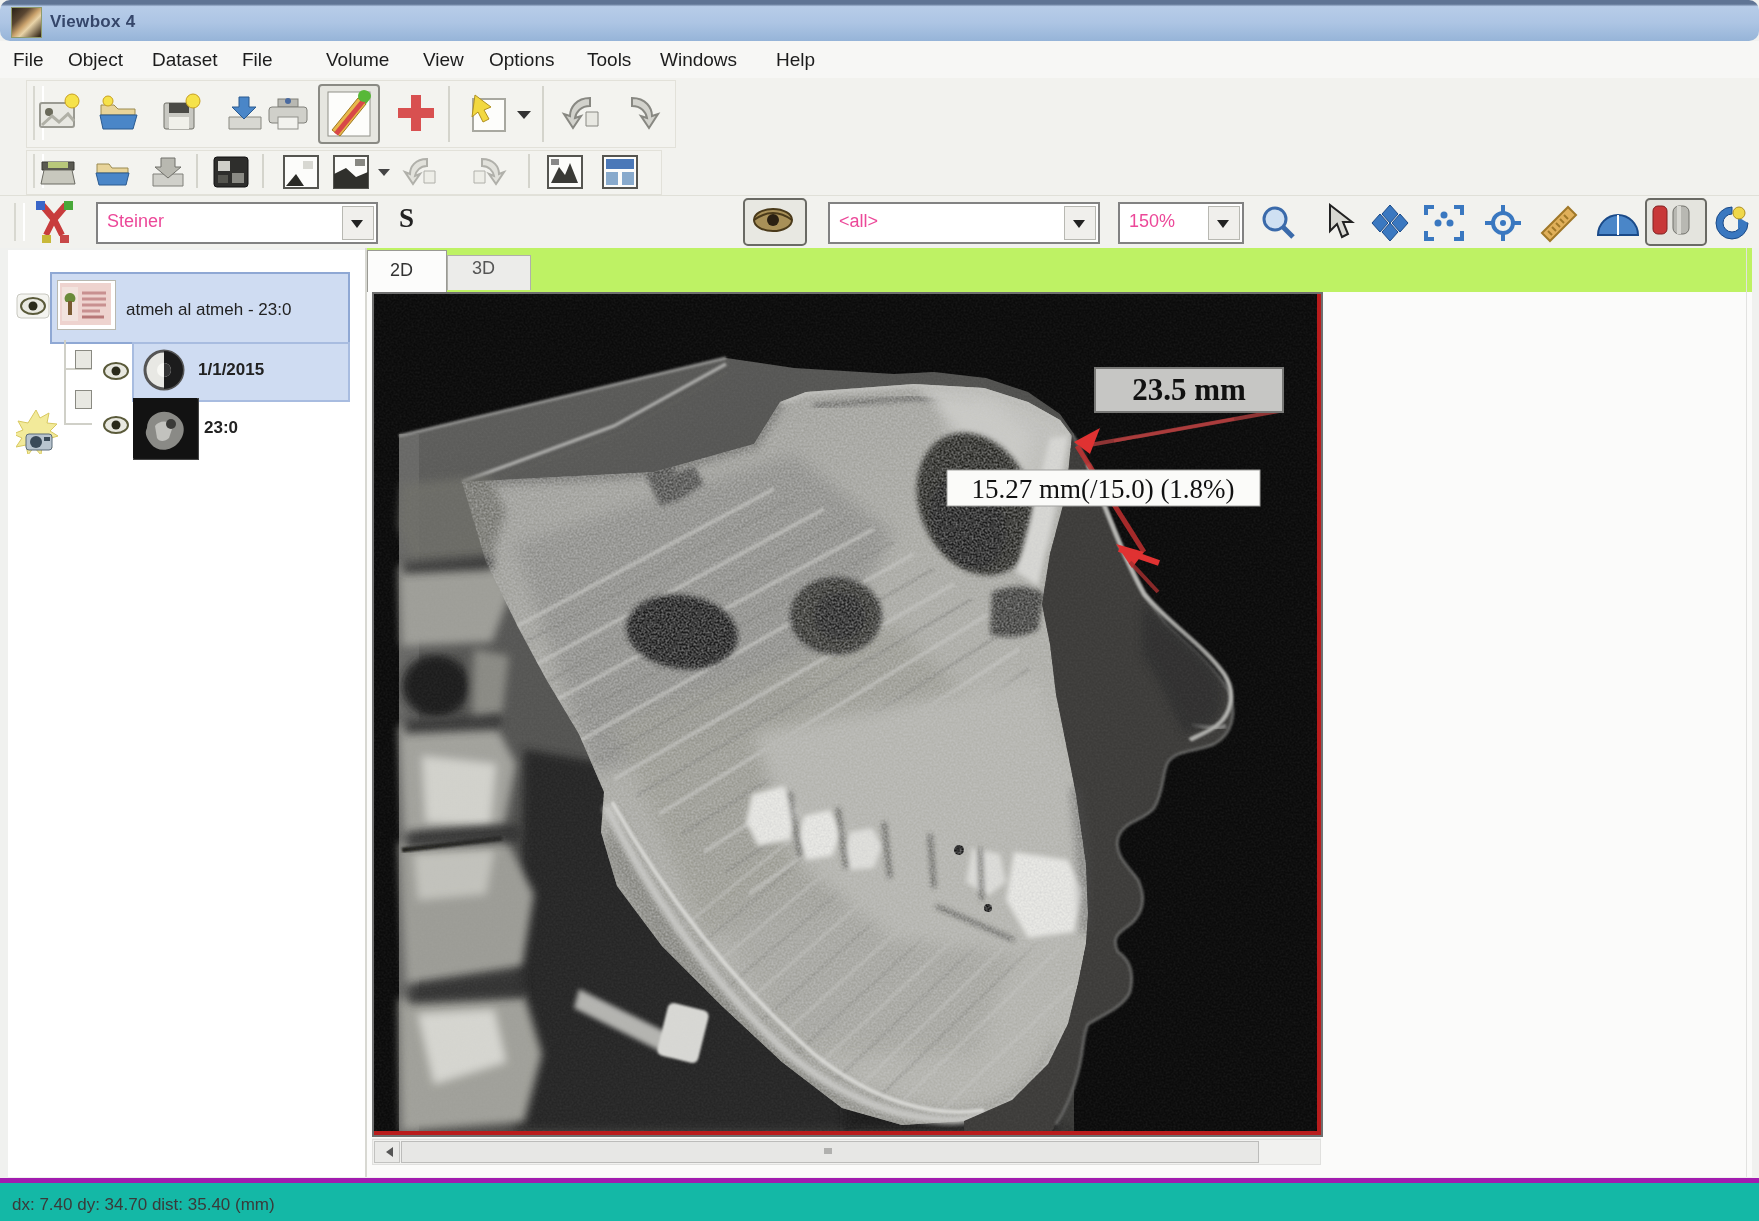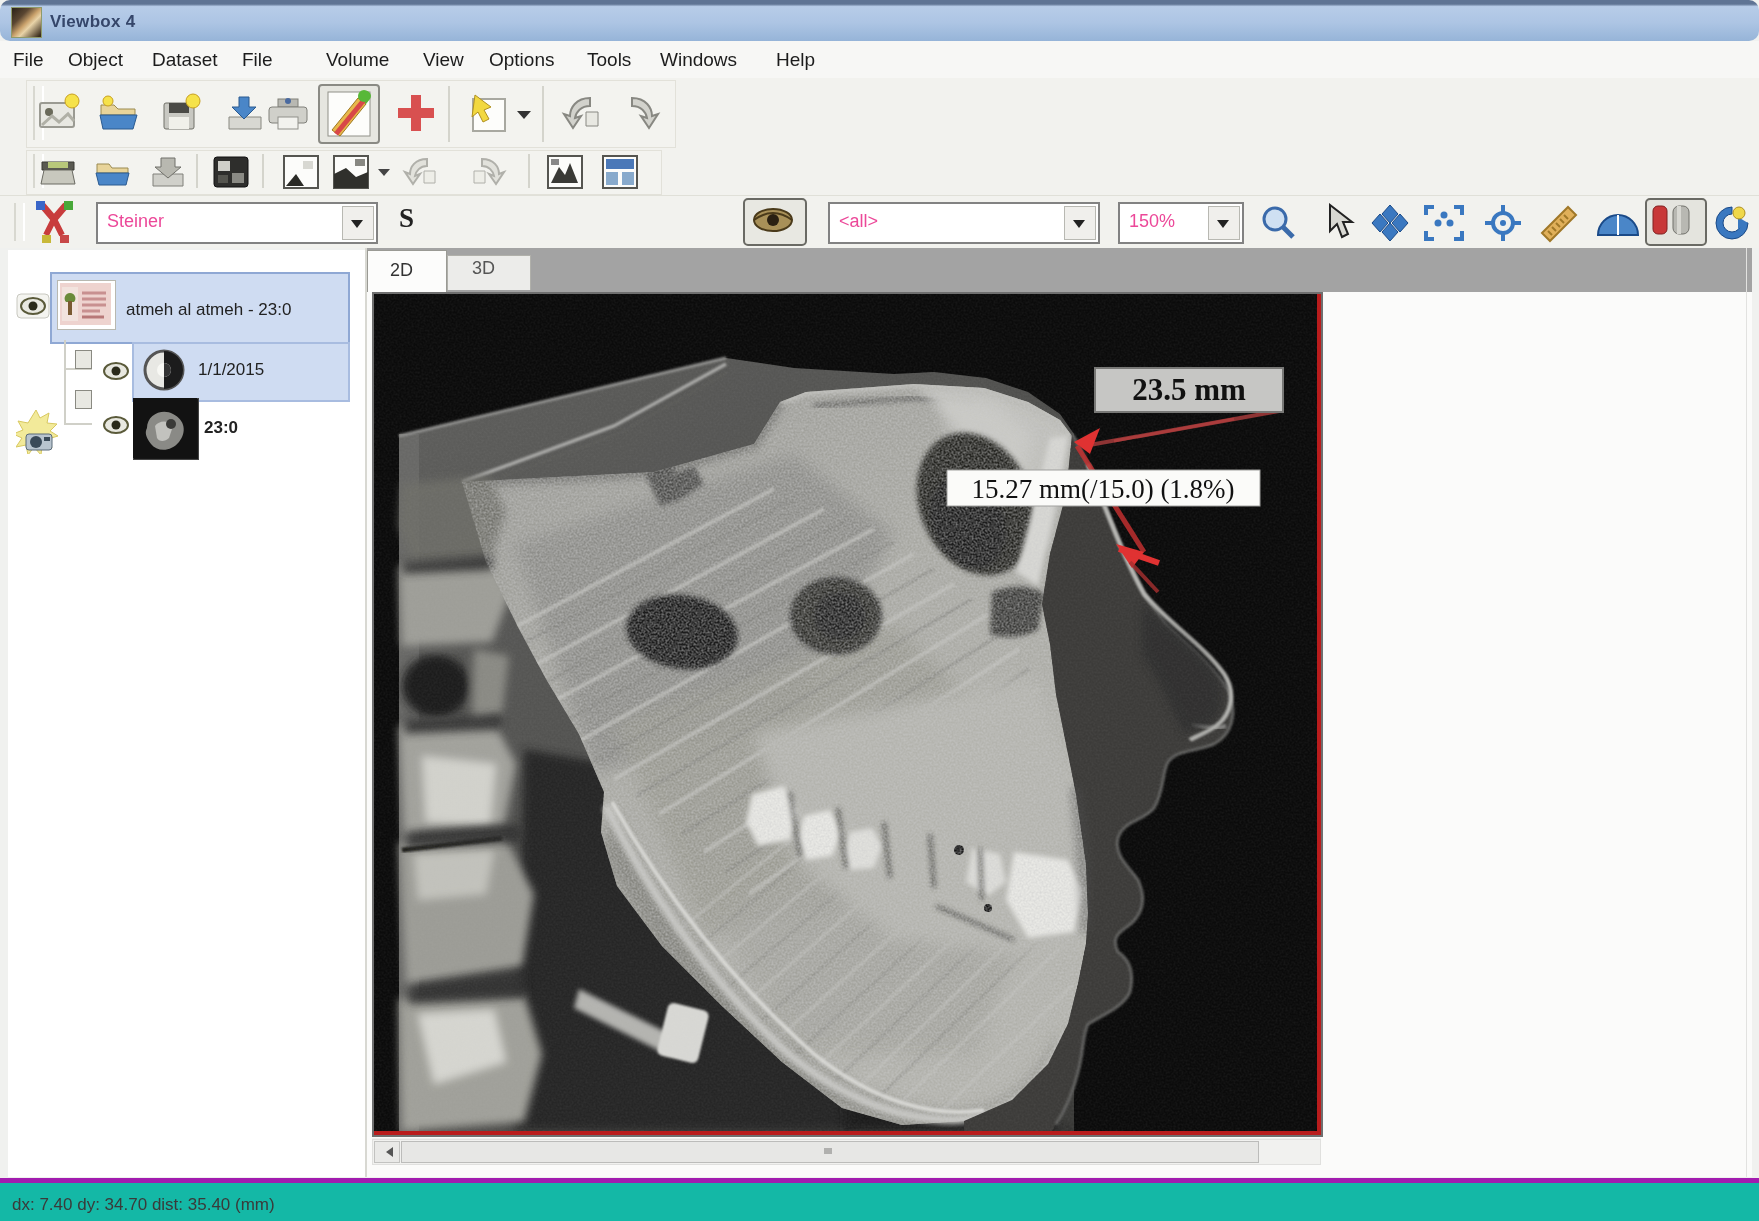--- a/index.html
+++ b/index.html
@@ -22,21 +22,21 @@
 .icon{position:absolute;}
 .combo{position:absolute;background:#fff;border:2px solid #828282;height:38px;}
 .combo .txt{position:absolute;left:9px;top:7px;font-size:18px;color:#ec4899;}
 .combo .dd{position:absolute;right:2px;top:2px;bottom:2px;width:30px;background:#f0efec;border:1px solid #b8b8b2;}
 .combo .dd:after{content:"";position:absolute;left:8px;top:13px;border:6px solid transparent;border-top:8px solid #222;}
 
 #leftpanel{position:absolute;left:8px;top:250px;width:357px;height:927px;background:#ffffff;}
 #lpborder{position:absolute;left:365px;top:248px;width:2px;height:929px;background:#d8d8d2;}
 
 #mainarea{position:absolute;left:367px;top:248px;width:1385px;height:929px;background:#fbfbfa;}
-#tabstrip{position:absolute;left:0;top:0;width:1385px;height:44px;background:#a3a3a3;}
+#tabstrip{position:absolute;left:0;top:0;width:1385px;height:44px;background:#bef264;}
 .tab{position:absolute;top:3px;height:41px;font-size:18px;}
 #tab2d{left:0;top:2px;width:78px;background:#fcfcfb;border:1px solid #9a9a94;border-bottom:none;}
 #tab3d{left:80px;top:7px;width:82px;height:34px;background:#ececea;border:1px solid #b0b0aa;border-bottom:none;color:#444;}
 #imgframe{position:absolute;left:5px;top:44px;width:947px;height:841px;border:2px solid #6f6f6f;background:#b91c1c;}
 #hscroll{position:absolute;left:5px;top:890px;width:949px;height:26px;background:#f0f0ee;}
 #statusbar{position:absolute;left:0;top:1178px;width:1759px;height:43px;background:#14b8a6;border-top:5px solid #a21caf;}
 #statustext{position:absolute;left:12px;top:12px;font-size:17px;color:#3a3a3a;}
 </style>
 </head>
 <body>
@@ -349,21 +349,21 @@
           <circle cx="16" cy="15" r="4.5" fill="#2a2a1a"></circle>
         </svg>
     </div>
     <div style="position:absolute;left:124px;top:92px;width:214px;height:56px;background:#cfdcf2;border:2px solid #a8bce0"></div>
     <svg style="position:absolute;left:134px;top:97px" width="44" height="46">
         <circle cx="22" cy="23" r="19" fill="#e8e8e4" stroke="#555" stroke-width="3"></circle>
         <path d="M22 4 a19 19 0 0 1 0 38 z" fill="#1c1c1c"></path>
         <circle cx="22" cy="23" r="7" fill="#f8f8f4"></circle>
         <path d="M22 16 a7 7 0 0 1 0 14 z" fill="#333"></path>
       </svg>
-    <div style="position:absolute;left:190px;top:110px;font-size:17px;font-weight:normal;color:#222">1/1/2015</div>
+    <div style="position:absolute;left:190px;top:110px;font-size:17px;font-weight:bold;color:#222">1/1/2015</div>
 
     <div class="icon" style="left:92px;top:160px">
       <svg width="32" height="30">
           <ellipse cx="16" cy="15" rx="12" ry="8" fill="#e8e8e0" stroke="#5a5a3a" stroke-width="2"></ellipse>
           <circle cx="16" cy="15" r="4.5" fill="#2a2a1a"></circle>
         </svg>
     </div>
     <div style="position:absolute;left:125px;top:148px;width:64px;height:60px;background:#161616;border:1px solid #444"></div>
     <svg style="position:absolute;left:125px;top:148px" width="64" height="60">
         <rect width="64" height="60" fill="#121212"></rect>

